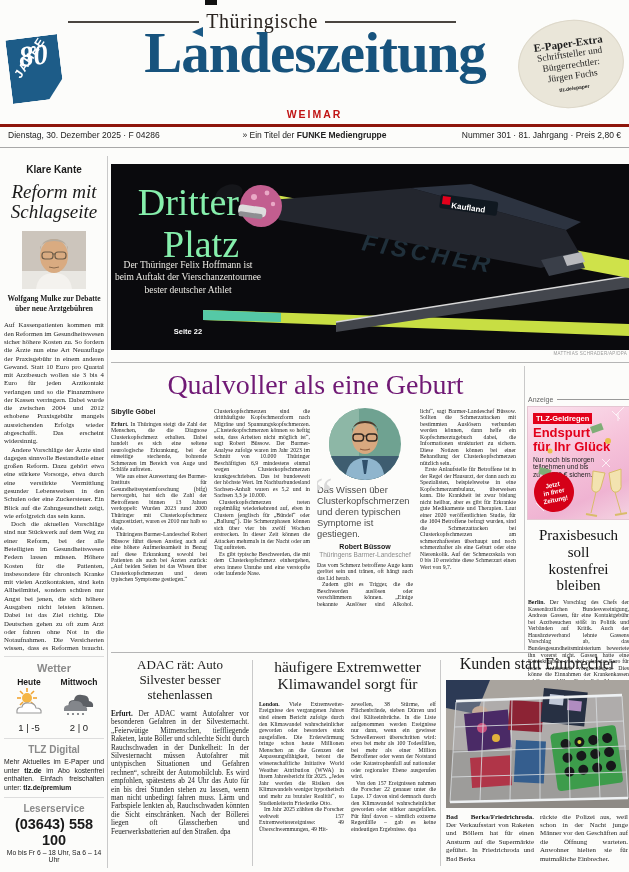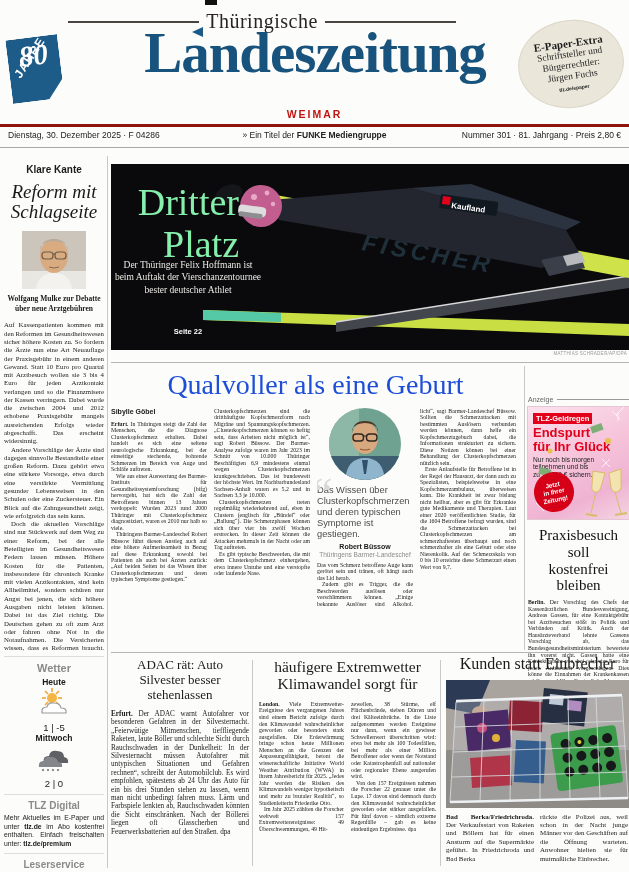--- a/index.html
+++ b/index.html
@@ -42,21 +42,21 @@
   .op-title{text-align:center;font-style:italic;font-size:19px;line-height:1.05;margin-top:7px;}
   .op-photo{width:64px;height:58px;margin:9px auto 0;display:block;}
   .op-caption{text-align:center;font-family:Liberation Serif, serif;font-weight:bold;font-size:7.5px;line-height:1.3;margin-top:5px;}
   .op-body{margin-top:8px;height:330px;overflow:hidden;font-size:6.8px;line-height:1.22;text-align:justify;}
   .op-body p{margin:0;}
   .op-body p + p{text-indent:7px;}
   .sec-rule{height:1px;background:#ddd;margin:5px 0;}
   .w-head,.sub-head{text-align:center;font-family:"Liberation Sans",sans-serif;font-weight:bold;
         font-size:11px;color:#8a8a8a;margin-top:2px;}
   .sub-head{font-size:10px;}
-  .w-row{display:flex;margin-top:3px;flex-direction:column;}
+  .w-row{display:flex;margin-top:3px;}
   .w-cell{flex:1;text-align:center;font-family:"Liberation Sans",sans-serif;}
   .w-label{font-weight:bold;font-size:8.5px;}
   .w-temp{font-size:9.5px;margin-top:1px;}
   .tlz-body{font-family:"Liberation Sans",sans-serif;font-size:6.8px;line-height:1.25;text-align:justify;margin-top:3px;}
   .ls-phone{text-align:center;font-family:"Liberation Sans",sans-serif;font-weight:bold;font-size:14.5px;margin-top:2px;}
   .ls-hours,.ls-url{text-align:center;font-family:"Liberation Sans",sans-serif;font-size:6.8px;margin-top:1px;}
   
   .vr{position:absolute;width:1px;background:#c9c9c9;}
   .hr{position:absolute;height:1px;background:#b5b5b5;}
   
@@ -64,21 +64,21 @@
   .hero-title{position:absolute;left:16px;top:18px;width:112px;text-align:right;
         color:#86efac;font-size:38px;line-height:1.1;}
   .hero-teaser{position:absolute;left:2px;top:95px;width:150px;text-align:center;
         color:#eceae4;font-size:9.5px;line-height:1.3;}
   .hero-page{position:absolute;left:2px;top:163px;width:150px;text-align:center;
         font-family:"Liberation Sans",sans-serif;font-weight:bold;font-size:7.5px;color:#fff;}
   .hero-credit{position:absolute;right:2px;top:351px;font-family:"Liberation Sans",sans-serif;
         font-size:4.5px;color:#999;letter-spacing:.3px;}
   
   .main{position:absolute;left:111px;top:366px;width:409px;}
-  .m-headline{text-align:center;font-size:28px;line-height:1;margin-top:5px;color:#1d4ed8;}
+  .m-headline{text-align:center;font-size:28px;line-height:1;margin-top:5px;color:#701a75;}
   .m-subhead{text-align:center;font-size:12.5px;margin-top:7px;}
   .m-cols{display:flex;gap:7px;margin-top:9px;}
   .mcol{width:96px;font-size:5.8px;line-height:1.12;text-align:justify;height:198px;overflow:hidden;}
   .mcol p{margin:0;}
   .mcol p + p{text-indent:5px;}
   .byline{font-family:"Liberation Sans",sans-serif;font-weight:bold;font-size:7px;margin-bottom:5px;}
   .portrait{width:72px;height:72px;margin:0 auto 4px;display:block;}
   .quote{position:relative;font-family:"Liberation Sans",sans-serif;font-size:9.3px;line-height:1.18;
         color:#4c4c4c;text-align:left;padding-top:1px;}
   .qmark{position:absolute;left:-4px;top:-16px;font-size:44px;color:#d9d9d9;font-family:"Liberation Serif",serif;}

